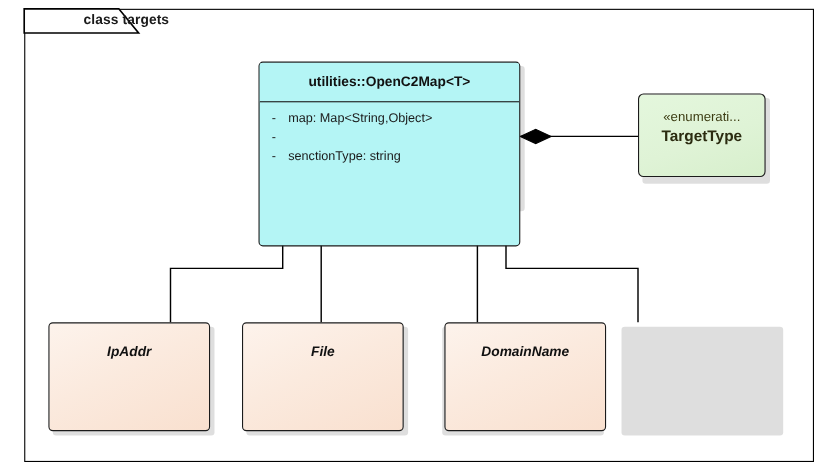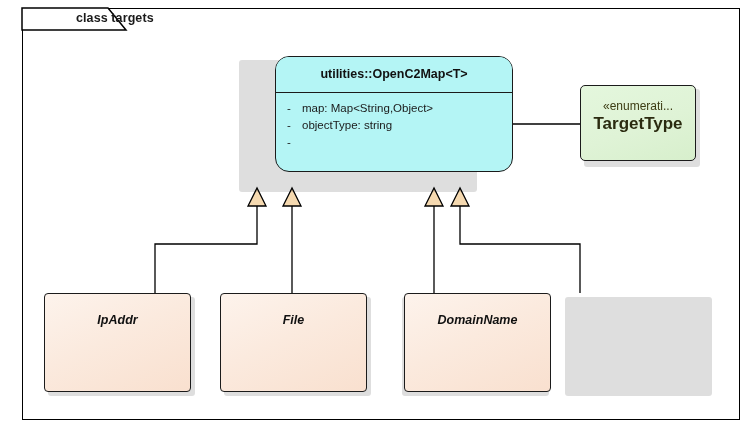--- a/index.html
+++ b/index.html
@@ -57,25 +57,24 @@
     background: rgba(0,0,0,0.13);
     border-radius: 3px;
     filter: blur(0.6px);
   }
 
   
   .class-main {
     left: 235px;
     top: 56px;
     width: 238px;
-    height: 116px;
+    height: 168px;
     background: #b4f5f5;
-    border-radius: 14px;
+    border-radius: 4px;
     overflow: hidden;
-    margin-left: 40px;
   }
   .class-main-title {
     height: 35px;
     line-height: 35px;
     text-align: center;
     font-size: 12.5px;
     font-weight: bold;
     color: #111111;
     border-bottom: 1.3px solid #1b1b1b;
     background: #b4f5f5;
@@ -116,21 +115,21 @@
     padding-top: 12px;
     box-sizing: border-box;
   }
   .enum-stereo {
     font-size: 12px;
     color: #3d3d14;
     line-height: 17px;
     white-space: nowrap;
   }
   .enum-name {
-    font-size: 17px;
+    font-size: 14px;
     font-weight: bold;
     color: #2b2b10;
     line-height: 17px;
     white-space: nowrap;
   }
 
   
   .sub-node {
     width: 147px;
     height: 99px;
@@ -201,24 +200,24 @@
   <div class="node-shadow" style="left:239px;top:60px;width:238px;height:132px;"></div>
   <div class="node class-main">
     <div class="class-main-title">utilities::OpenC2Map&lt;T&gt;</div>
     <div class="class-main-body">
       <div class="attr-row">
         <span class="attr-vis">-</span>
         <span class="attr-text">map: Map&lt;String,Object&gt;</span>
       </div>
       <div class="attr-row">
         <span class="attr-vis">-</span>
-        <span class="attr-text">objectType: string</span>
       </div>
       <div class="attr-row">
         <span class="attr-vis">-</span>
+        <span class="attr-text">senctionType: string</span>
       </div>
     </div>
   </div>
 
   <div class="node-shadow" style="left:584px;top:89px;width:116px;height:78px;"></div>
   <div class="node enum-node">
     <div class="enum-stereo">«enumerati...</div>
     <div class="enum-name">TargetType</div>
   </div>
 

